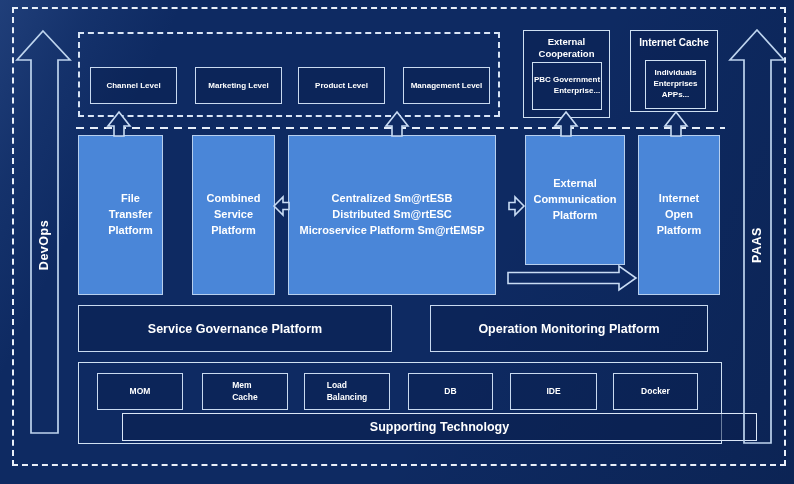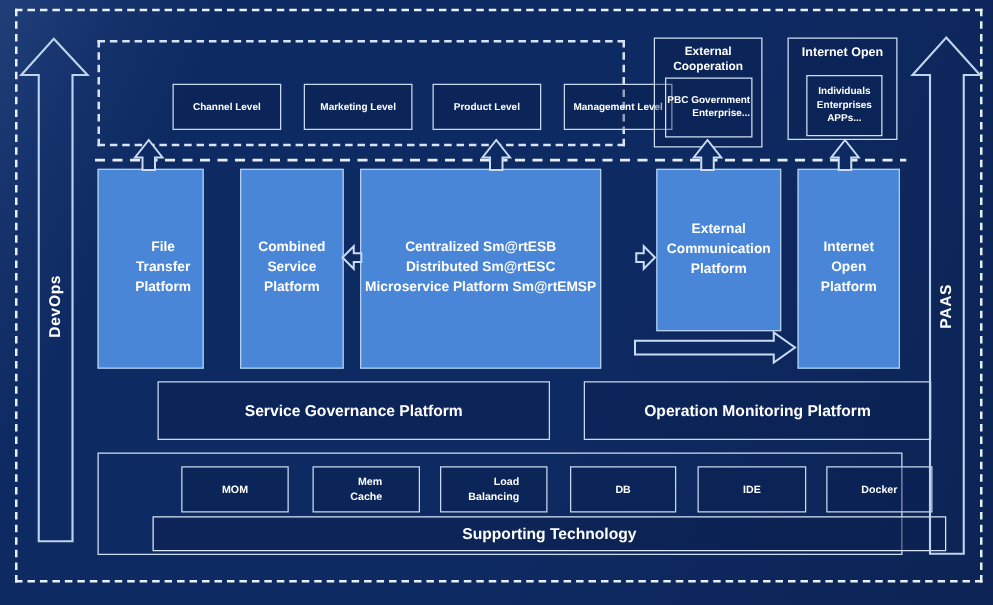--- a/index.html
+++ b/index.html
@@ -7,44 +7,44 @@
     position:relative;width:794px;height:484px;overflow:hidden;
     font-family:"Liberation Sans","DejaVu Sans",sans-serif;color:#ffffff;
     background:
       linear-gradient(116deg, rgba(96,136,205,0.22) 0%, rgba(80,120,190,0.10) 9%, rgba(0,0,0,0) 18%),
       linear-gradient(296deg, rgba(5,18,45,0.25) 0%, rgba(0,0,0,0) 40%),
       #0e2a62;
   }
   .abs{position:absolute;box-sizing:border-box;}
   .outer-border{left:12px;top:7px;width:774px;height:459px;border:2px dashed #e9f0fa;}
   .levels-box{left:78px;top:32px;width:422px;height:85px;border:2px dashed #d9e5f6;}
-  .dark-box{border:1.5px solid #c9daf0;background:rgba(9,30,75,0.35);display:flex;align-items:center;justify-content:center;text-align:right;margin-left:48px;}
+  .dark-box{border:1.5px solid #c9daf0;background:rgba(9,30,75,0.35);display:flex;align-items:center;justify-content:center;text-align:left;}
   .level-box{top:67px;height:37px;width:87px;font-size:8px;font-weight:bold;}
   .lv0{left:90px}.lv1{left:195px}.lv2{left:298px}.lv3{left:403px}
   .group-box{border:1.5px solid #cfe0f2;background:rgba(9,30,75,0.35);}
   .ext-coop{left:523px;top:30px;width:87px;height:88px;}
   .inet-users{left:630px;top:30px;width:88px;height:82px;}
   .group-title{width:100%;text-align:center;font-weight:bold;line-height:1.25;white-space:pre-line;}
   .ext-coop .group-title{padding-top:5px;font-size:9.5px;}
   .inet-users .group-title{padding-top:6px;font-size:10px;}
   .member-box{border:1.2px solid #cfe0f2;display:flex;align-items:center;justify-content:center;
     text-align:center;font-size:8px;font-weight:bold;line-height:1.35;white-space:pre-line;}
   .ext-coop .member-box{left:8px;top:31px;width:70px;height:48px;text-align:right;}
   .inet-users .member-box{left:14px;top:29px;width:61px;height:49px;}
   .platform{top:135px;height:160px;background:#4a86d8;border:1.5px solid #b7cfee;
     display:flex;align-items:center;justify-content:center;text-align:center;
     font-size:11px;font-weight:bold;line-height:1.45;white-space:pre-line;}
   .p-file{left:78px;width:85px;padding-left:20px;}
   .p-combined{left:192px;width:83px;justify-content:center;}
-  .p-central{left:288px;width:193px;}
+  .p-central{left:288px;width:208px;}
   .p-extcomm{left:525px;width:100px;height:130px;}
   .p-inetopen{left:638px;width:82px;}
   .gov{top:305px;height:47px;font-size:12.5px;font-weight:bold;}
   .gov-left{left:78px;width:314px;}
-  .gov-right{left:419px;width:278px;}
+  .gov-right{left:430px;width:278px;}
   .bottom-wrap{left:78px;top:362px;width:644px;height:82px;border:1.5px solid #cfe0f2;}
   .tech{top:373px;height:37px;font-size:8.5px;font-weight:bold;line-height:1.3;white-space:pre-line;}
   .t0{left:97px;width:86px}.t1{left:202px;width:86px}.t2{left:304px;width:86px}
   .t3{left:408px;width:85px}.t4{left:510px;width:87px}.t5{left:613px;width:85px}
   .support-bar{left:93px;top:413px;width:635px;height:28px;border:1.5px solid #dbe7f7;
     background:rgba(9,30,75,0.5);display:flex;align-items:center;justify-content:center;
     font-size:12.5px;font-weight:bold;margin-left:29px;}
   .rail-label{width:120px;height:20px;line-height:20px;text-align:center;
     font-size:12.5px;font-weight:bold;letter-spacing:0.5px;transform:rotate(-90deg);}
   .rail-devops{left:-16px;top:235px;}
@@ -76,21 +76,21 @@
   </div>
 
   <div class="abs group-box ext-coop">
     <div class="abs group-title">External
 Cooperation</div>
     <div class="abs member-box">PBC Government
 Enterprise...</div>
   </div>
 
   <div class="abs group-box inet-users">
-    <div class="abs group-title">Internet Open</div>
+    <div class="abs group-title">Internet Cache</div>
     <div class="abs member-box">Individuals
 Enterprises
 APPs...</div>
   </div>
 
   <div class="abs platform p-file">
     <span>File
 Transfer
 Platform</span>
   </div>

